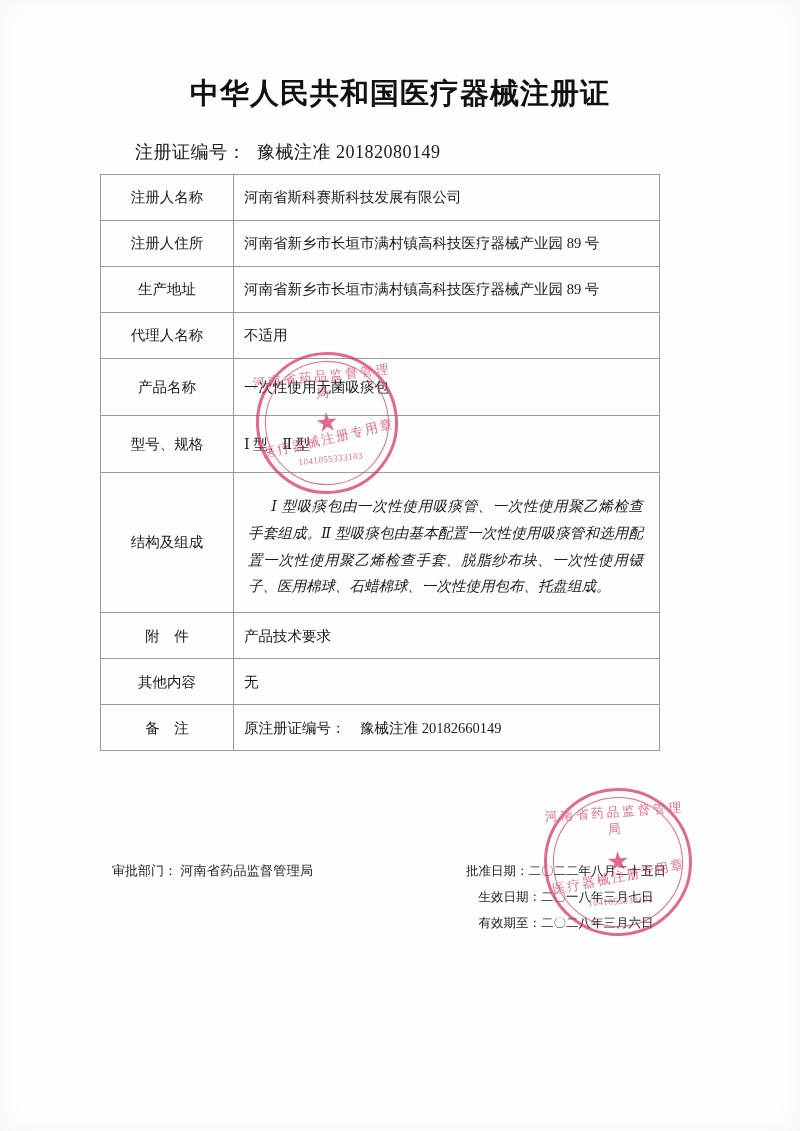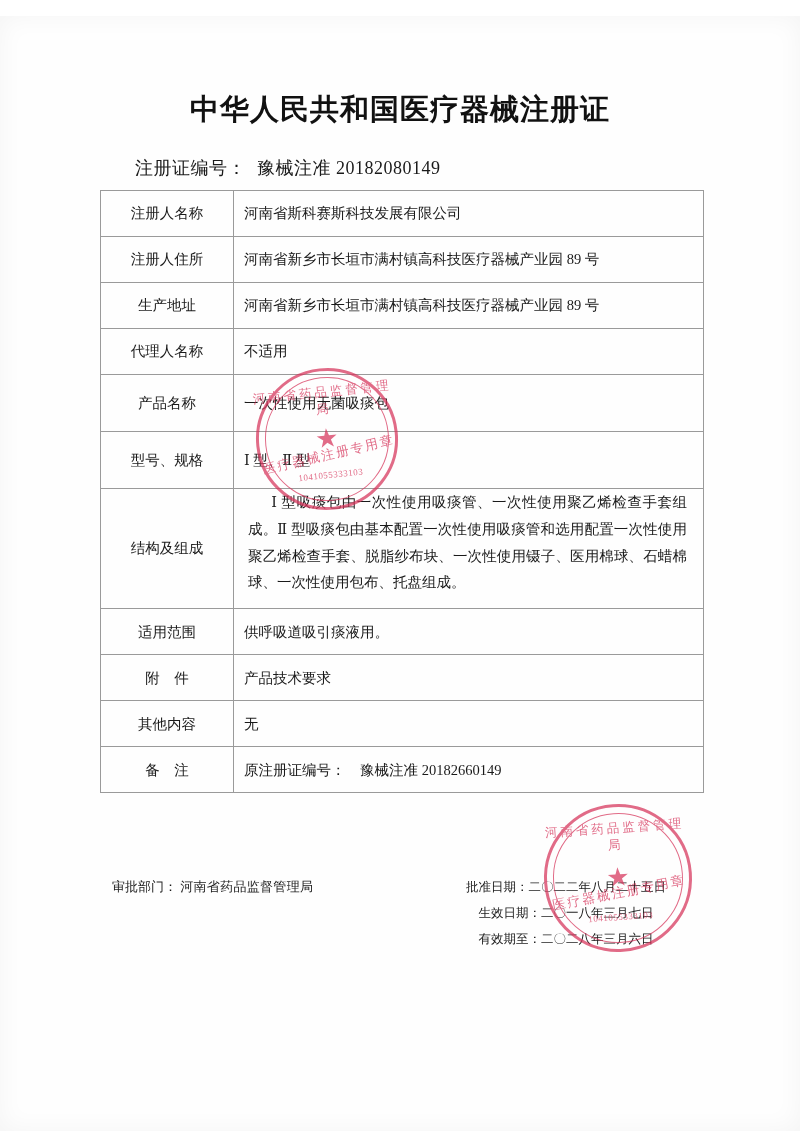--- a/index.html
+++ b/index.html
@@ -12,21 +12,20 @@
     height: 1131px;
     font-family: "Liberation Serif", "DejaVu Serif", serif;
     color: #1a1a1a;
     position: relative;
     overflow: hidden;
   }
   .page {
     position: absolute;
     inset: 0;
     background: #fefefe;
-    margin-top: 16px;
   }
   
   .page::before {
     content: "";
     position: absolute;
     left: 0; right: 0; top: 0; bottom: 0;
     box-shadow: inset 0 0 26px rgba(0,0,0,0.045);
     pointer-events: none;
   }
 
@@ -49,21 +48,21 @@
     left: 135px;
     font-size: 18px;
     letter-spacing: 0.5px;
   }
   .cert-no .label { margin-right: 6px; }
 
   table.cert {
     position: absolute;
     top: 174px;
     left: 100px;
-    width: 604px;
+    width: 560px;
     border-collapse: collapse;
     table-layout: fixed;
   }
   table.cert td {
     border: 1px solid #9a9a9a;
     font-size: 14.5px;
     line-height: 1.55;
     vertical-align: middle;
     padding: 6px 10px;
   }
@@ -71,23 +70,24 @@
     width: 112px;
     text-align: center;
     white-space: nowrap;
   }
   td.v {
     padding-left: 14px;
   }
   tr.h1 td { height: 33px; }
   tr.h2 td { height: 44px; }
   tr.struct td.v {
-    padding: 0 16px 12px 14px;
+    padding: 20px 16px 12px 14px;
     line-height: 1.85;
     text-align: justify;
+    font-style: italic;
   }
   tr.struct td.v .indent { text-indent: 1.6em; display: block; }
   tr.struct td.k { vertical-align: middle; }
 
   .footer {
     position: absolute;
     left: 112px;
     top: 862px;
     font-size: 13px;
     color: #1a1a1a;
@@ -201,24 +201,20 @@
     </tr>
     <tr class="h2">
       <td class="k">型号、规格</td>
       <td class="v">Ⅰ 型、Ⅱ 型</td>
     </tr>
     <tr class="struct">
       <td class="k">结构及组成</td>
       <td class="v">
         <span class="indent">Ⅰ 型吸痰包由一次性使用吸痰管、一次性使用聚乙烯检查手套组成。Ⅱ 型吸痰包由基本配置一次性使用吸痰管和选用配置一次性使用聚乙烯检查手套、脱脂纱布块、一次性使用镊子、医用棉球、石蜡棉球、一次性使用包布、托盘组成。</span>
       </td>
-    </tr>
-    <tr class="h1">
-      <td class="k">适用范围</td>
-      <td class="v">供呼吸道吸引痰液用。</td>
     </tr>
     <tr class="h1">
       <td class="k">附　件</td>
       <td class="v">产品技术要求</td>
     </tr>
     <tr class="h1">
       <td class="k">其他内容</td>
       <td class="v">无</td>
     </tr>
     <tr class="h1">

